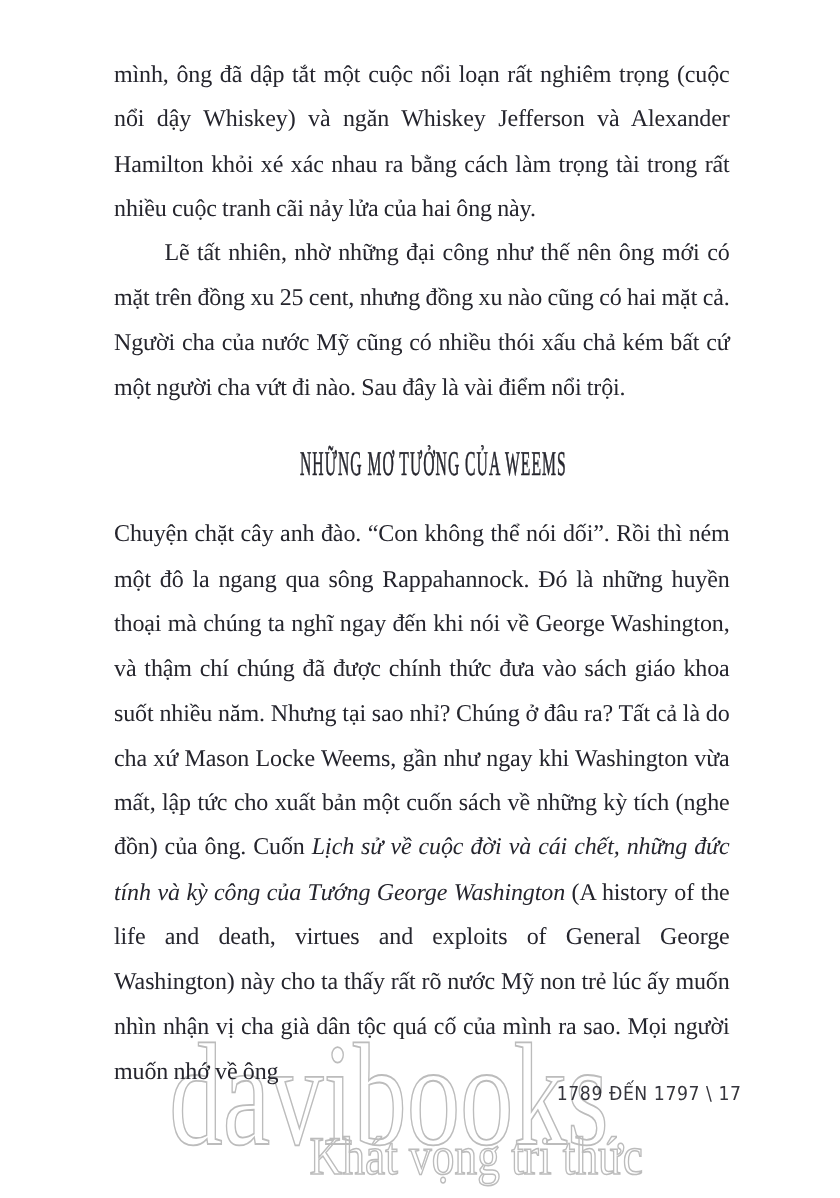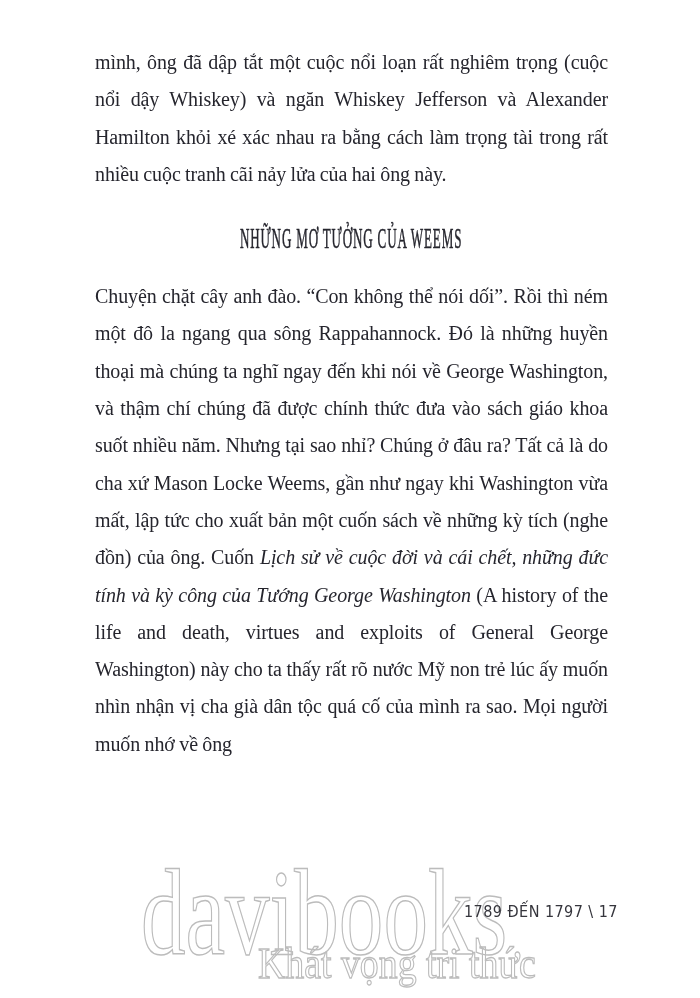--- a/index.html
+++ b/index.html
@@ -22,21 +22,21 @@
     letter-spacing: -0.1px;
     word-spacing: -0.5px;
     text-align: justify;
     color: #25252d;
   }
   .text-block p { margin: 0; }
   .text-block p.indent { text-indent: 42px; }
   .text-block .italic { font-style: italic; }
   .heading-row {
     margin: 30px 0 22px 0;
-    text-align: center;
+    text-align: right;
     white-space: nowrap;
     line-height: 30px;
   }
   .heading-inner {
     display: inline-block;
     transform: scaleX(0.45);
     transform-origin: center;
     font-size: 29px;
     letter-spacing: 2px;
     font-weight: normal;
@@ -91,19 +91,20 @@
 <body>
 
 <div class="page">
 
   <div class="watermark-brand" style="-webkit-text-stroke: 1.5px rgb(188, 188, 188);">davibooks</div>
 
   <div class="watermark-slogan" style="-webkit-text-stroke: 1.3px rgb(188, 188, 188);">Khát vọng tri thức</div>
 
   <div class="text-block" style="color: rgb(37, 37, 45);">
       <p class=""><span>mình, ông đã dập tắt một cuộc nổi loạn rất nghiêm trọng (cuộc nổi dậy Whiskey) và ngăn Whiskey Jefferson và Alexander Hamilton khỏi xé xác nhau ra bằng cách làm trọng tài trong rất nhiều cuộc tranh cãi nảy lửa của hai ông này.</span></p>
+      <p class="indent"><span>Lẽ tất nhiên, nhờ những đại công như thế nên ông mới có mặt trên đồng xu 25 cent, nhưng đồng xu nào cũng có hai mặt cả. Người cha của nước Mỹ cũng có nhiều thói xấu chả kém bất cứ một người cha vứt đi nào. Sau đây là vài điểm nổi trội.</span></p>
       <div class="heading-row"><span class="heading-inner">NHỮNG MƠ TƯỞNG CỦA WEEMS</span></div>
       <p class=""><span>Chuyện chặt cây anh đào. “Con không thể nói dối”. Rồi thì ném một đô la ngang qua sông Rappahannock. Đó là những huyền thoại mà chúng ta nghĩ ngay đến khi nói về George Washington, và thậm chí chúng đã được chính thức đưa vào sách giáo khoa suốt nhiều năm. Nhưng tại sao nhỉ? Chúng ở đâu ra? Tất cả là do cha xứ Mason Locke Weems, gần như ngay khi Washington vừa mất, lập tức cho xuất bản một cuốn sách về những kỳ tích (nghe đồn) của ông. Cuốn </span><span class="italic">Lịch sử về cuộc đời và cái chết, những đức tính và kỳ công của Tướng George Washington</span><span> (A history of the life and death, virtues and exploits of General George Washington) này cho ta thấy rất rõ nước Mỹ non trẻ lúc ấy muốn nhìn nhận vị cha già dân tộc quá cố của mình ra sao. Mọi người muốn nhớ về ông</span></p>
     </div>
 
   <div class="footer-page-info">1789 ĐẾN 1797 \ 17</div>
 
 </div>
 
 </body></html>

